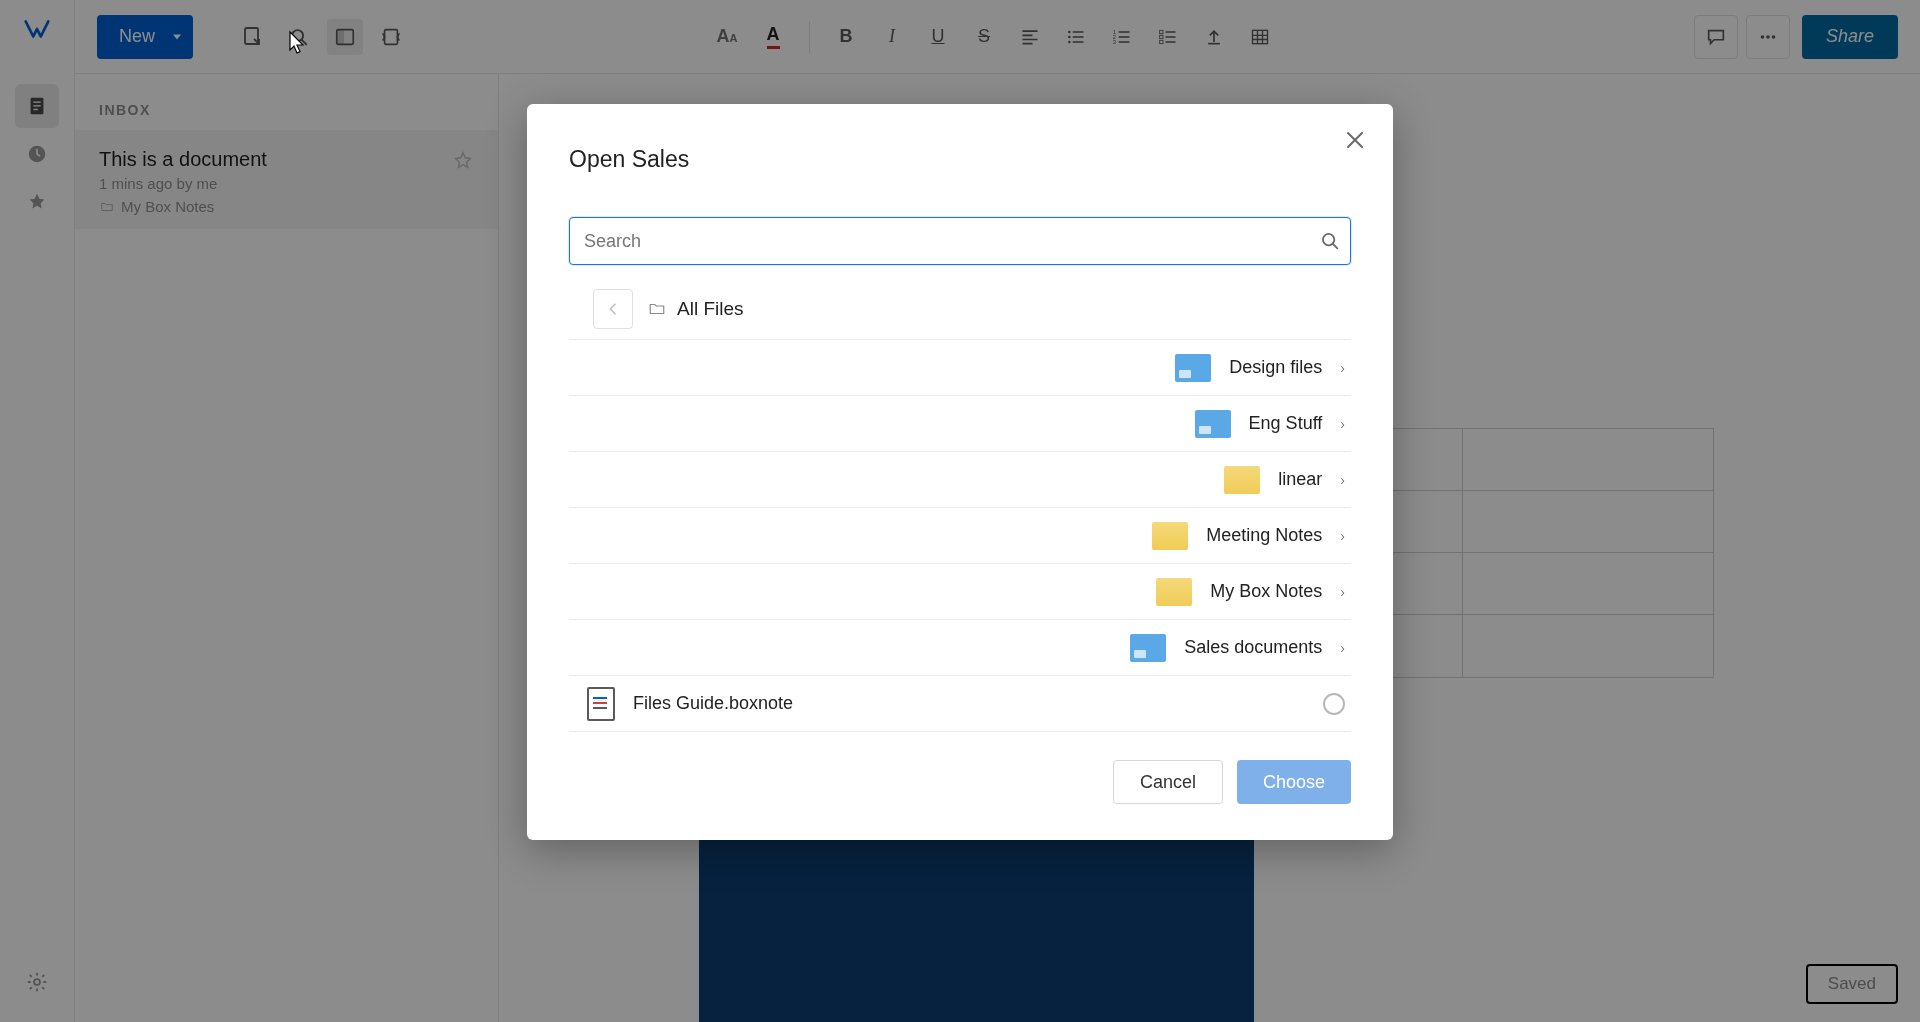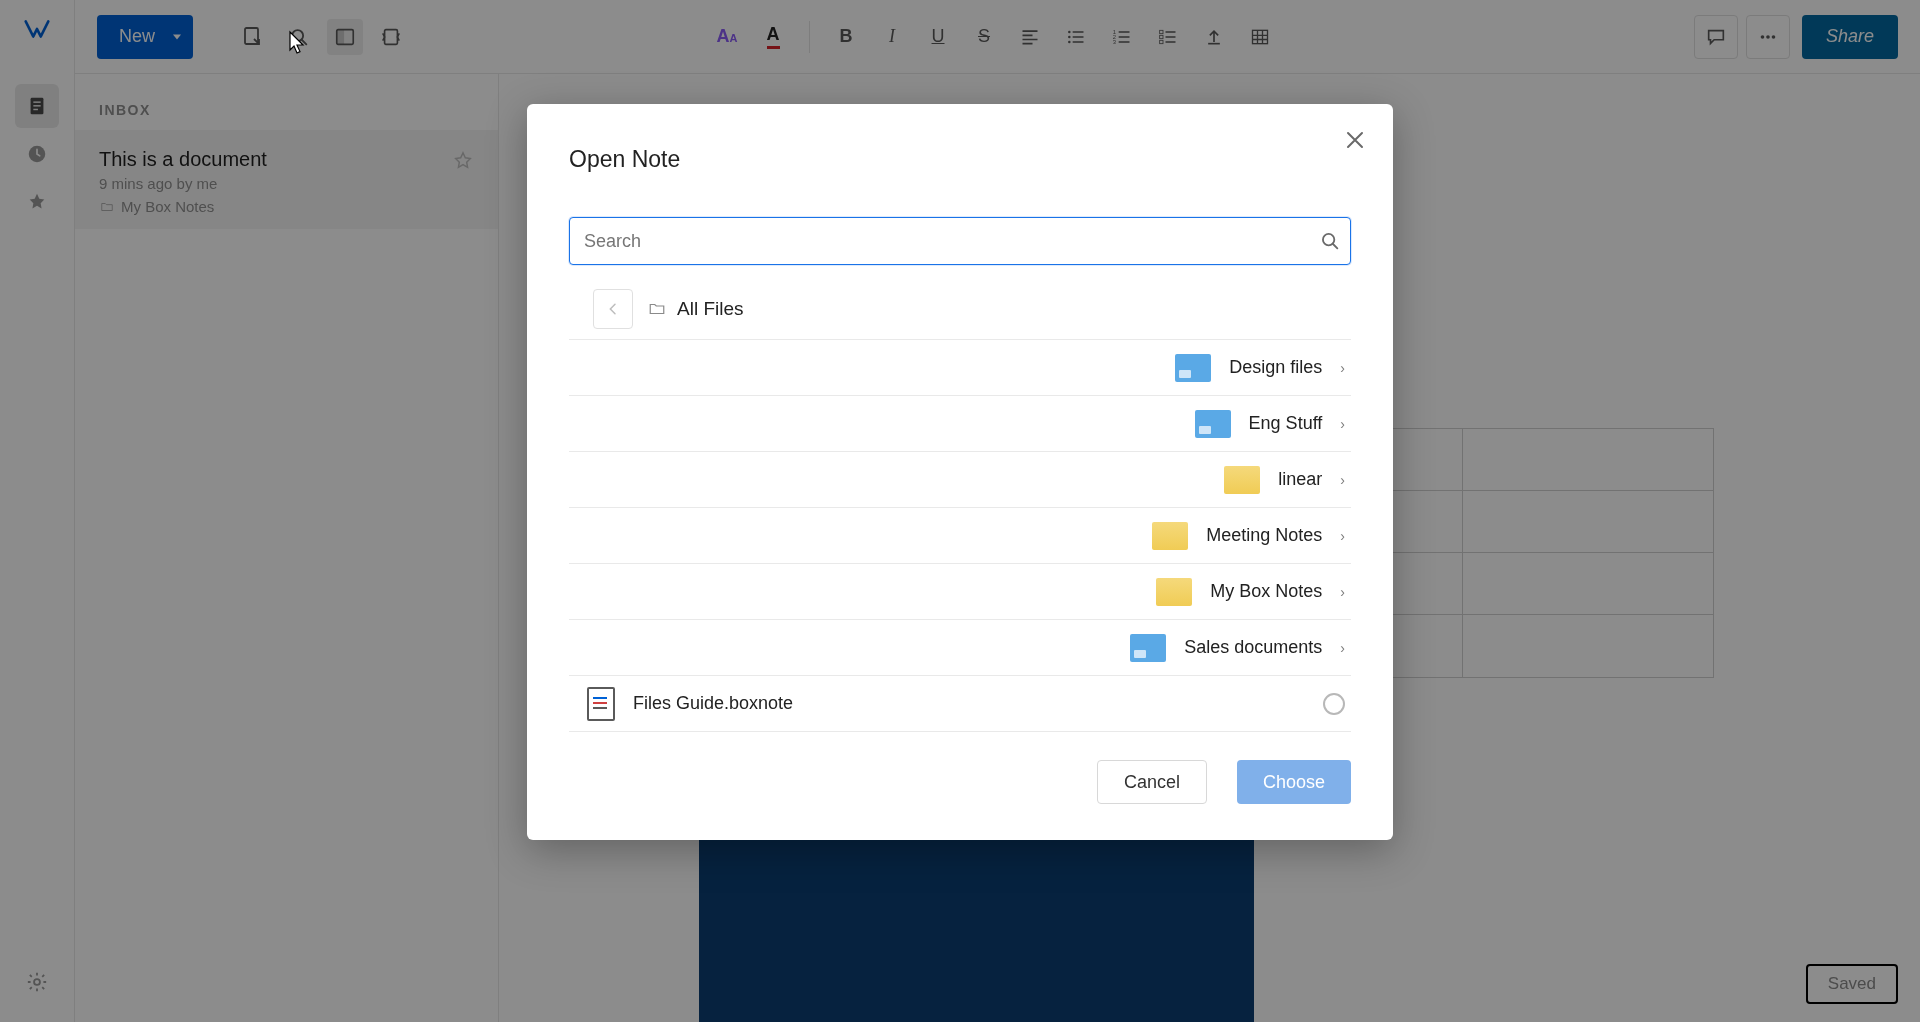--- a/index.html
+++ b/index.html
@@ -257,21 +257,20 @@
   justify-content: flex-end;
   gap: 14px;
   margin-top: 28px;
 }
 .btn {
   height: 44px;
   padding: 0 26px;
   border-radius: 4px;
   font-size: 18px;
   cursor: pointer;
-  margin-left: 16px;
 }
 .btn-cancel {
   background: #fff;
   border: 1px solid #d8d8d8;
   color: #333;
 }
 .btn-choose {
   background: #80b0ea;
   border: none;
   color: #fff;
@@ -357,21 +356,21 @@
     <div class="toolbar-icon-btn">
       <svg viewBox="0 0 24 24" width="26" height="22">
           <rect x="5" y="4" width="14" height="16" rx="1.4" fill="none" stroke="#5a5a5a" stroke-width="1.8"></rect>
           <path d="M3 8l2 4-2 4M21 8l-2 4 2 4" stroke="#5a5a5a" stroke-width="1.8" fill="none"></path>
         </svg>
     </div>
   </div>
 
   <div class="toolbar-group" style="margin-left:300px">
     <div class="toolbar-icon-btn">
-        <span style="font-size:18px;color:#8b5cf6;font-weight:600">A<span style="font-size:11px">A</span></span>
+        <span style="font-size:18px;color:#737373;font-weight:600">A<span style="font-size:11px">A</span></span>
       </div>
     <div class="toolbar-icon-btn">
         <span style="font-size:18px;color:#222;font-weight:600;border-bottom:3px solid #d8232a;padding-bottom:1px">A</span>
       </div>
     <div class="toolbar-sep"></div>
     <div class="toolbar-icon-btn">
         <span style="font-size:18px;color:#5a5a5a;font-weight:800">B</span>
       </div>
     <div class="toolbar-icon-btn">
         <span style="font-size:18px;color:#5a5a5a;font-style:italic;font-family:serif">I</span>
@@ -438,21 +437,21 @@
         <circle cx="18" cy="12" r="2" fill="#5a5a5a"></circle>
       </svg>
     </div>
   <button class="share-btn" style="margin-left:12px"><span>Share</span></button>
 </div>
 
 <div class="sidebar-list">
   <div class="sidebar-section-label">INBOX</div>
   <div class="note-item">
     <div class="note-title">This is a document</div>
-    <div class="note-meta">9 mins ago by me</div>
+    <div class="note-meta">1 mins ago by me</div>
     <div class="note-folder">
       <svg viewBox="0 0 24 24" width="16" height="14">
           <path d="M3 6h6l2 2h10v10H3z" fill="none" stroke="#a0a0a0" stroke-width="1.4"></path>
         </svg>
       <span>My Box Notes</span>
     </div>
     <div class="note-star">
       <svg viewBox="0 0 24 24" width="22" height="22">
           <path d="M12 3l2.5 5.5L20 9.3l-4 4 1 5.7L12 16l-5 3 1-5.7-4-4 5.5-.8z" fill="none" stroke="#bdbdbd" stroke-width="1.6"></path>
         </svg>
@@ -482,21 +481,21 @@
   <div class="editor-bottom-block">
     
   </div>
 </div>
 
 <div class="saved-badge">Saved</div>
 
 <div class="overlay"></div>
 
 <div class="modal">
-  <div class="modal-title">Open Note</div>
+  <div class="modal-title">Open Sales</div>
   <div class="modal-close">
     <svg viewBox="0 0 24 24" width="24" height="24">
         <path d="M5 5l14 14M19 5L5 19" stroke="#6a6a6a" stroke-width="2" stroke-linecap="round"></path>
       </svg>
   </div>
 
   <div class="search-wrap">
     <input class="search-input" placeholder="Search" style="">
     <div class="search-icon-right">
       <svg viewBox="0 0 24 24" width="22" height="22">

